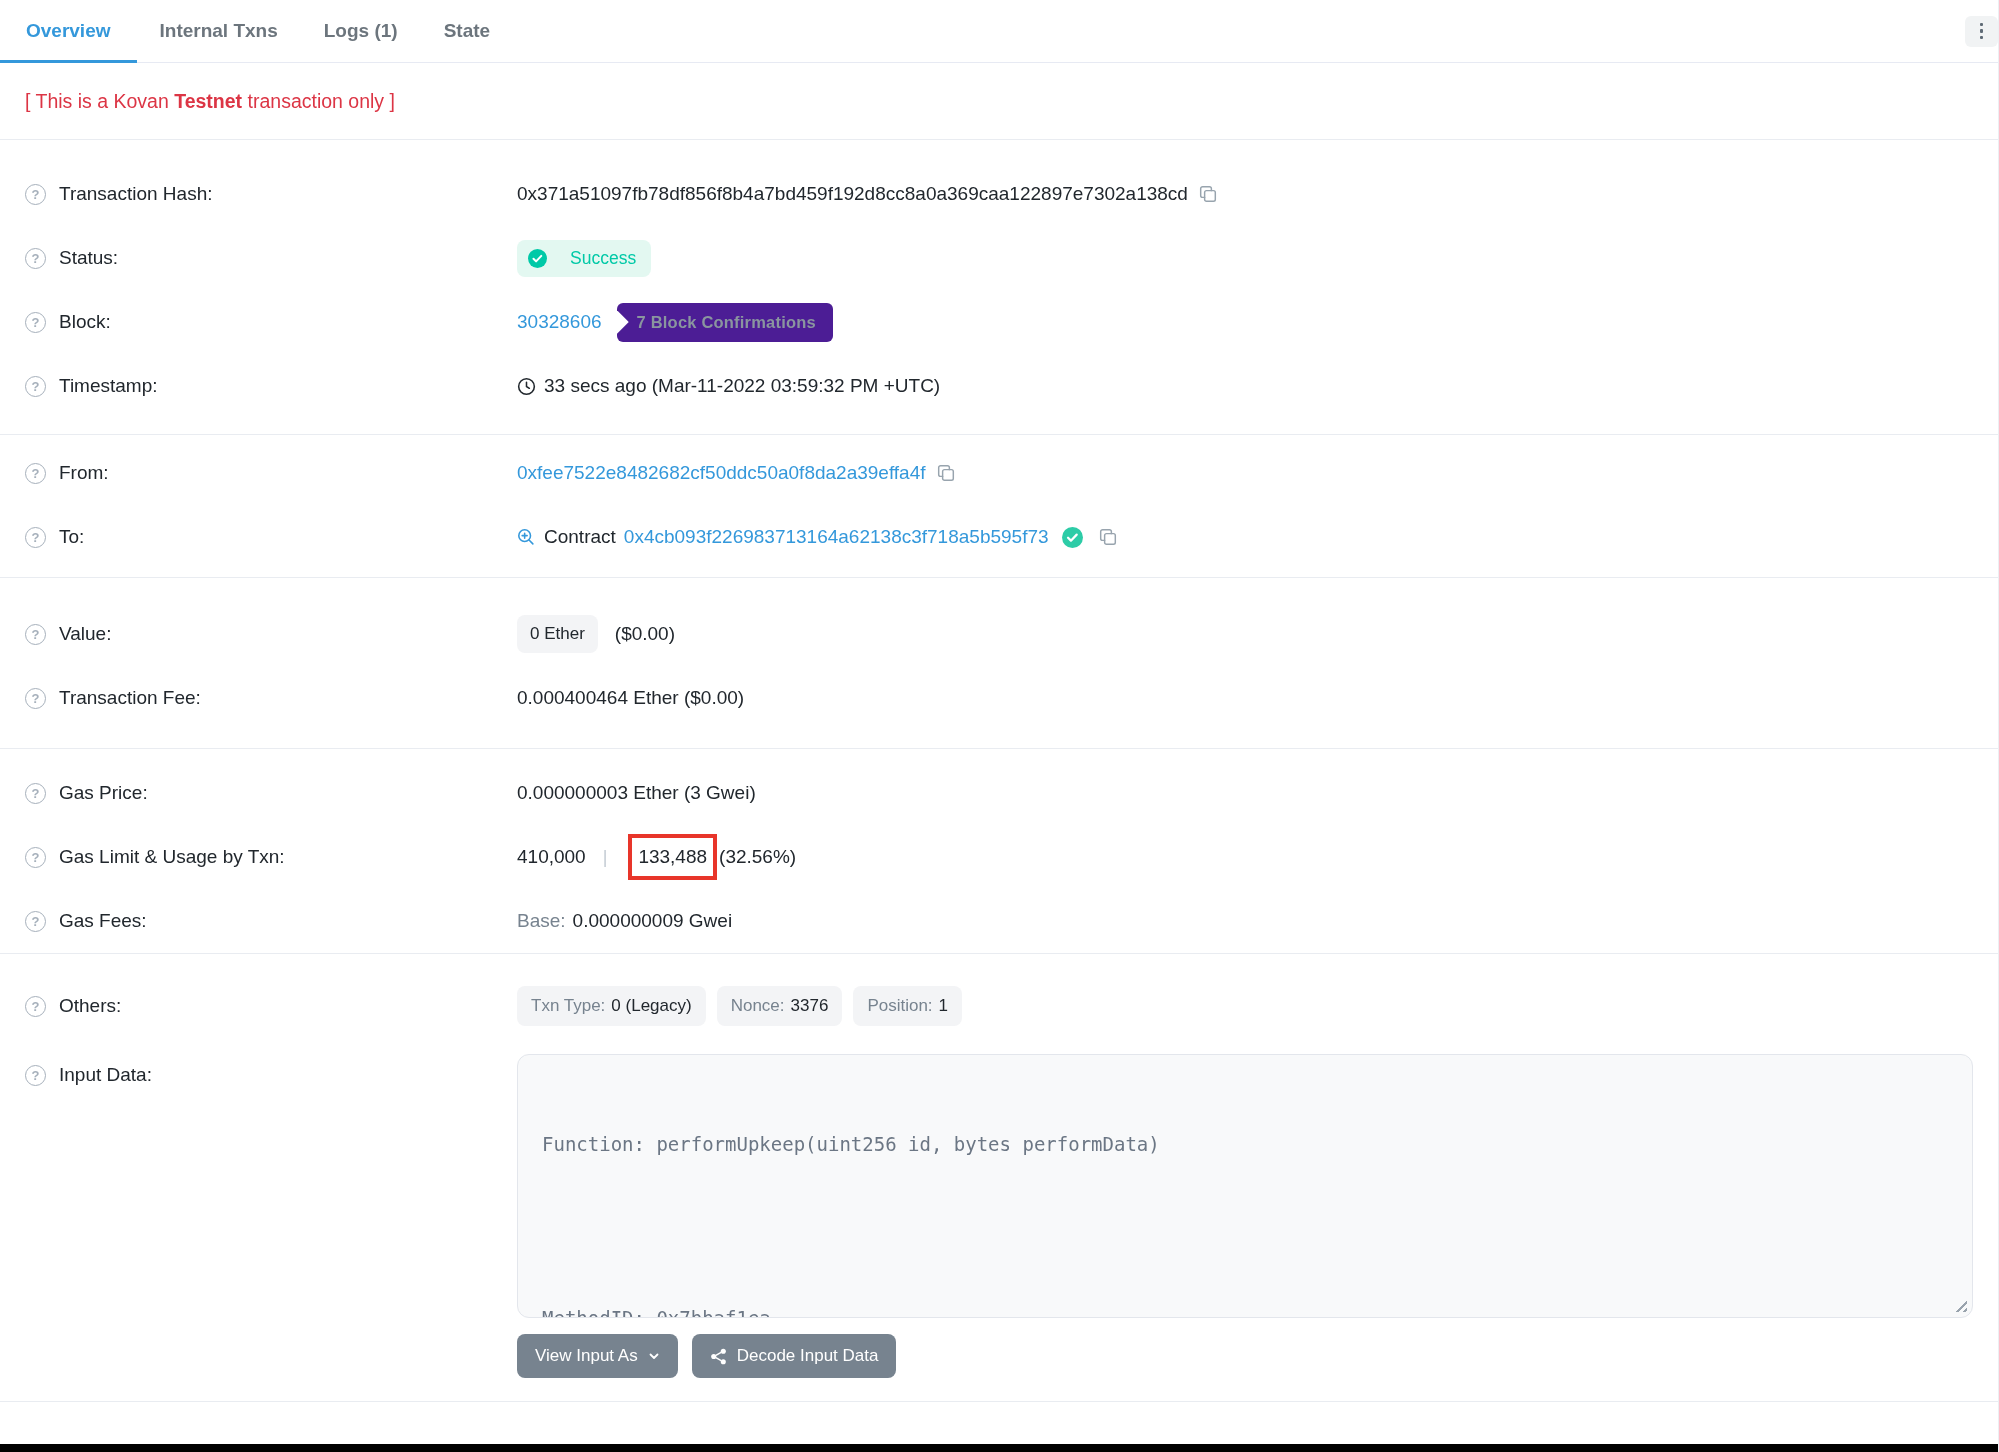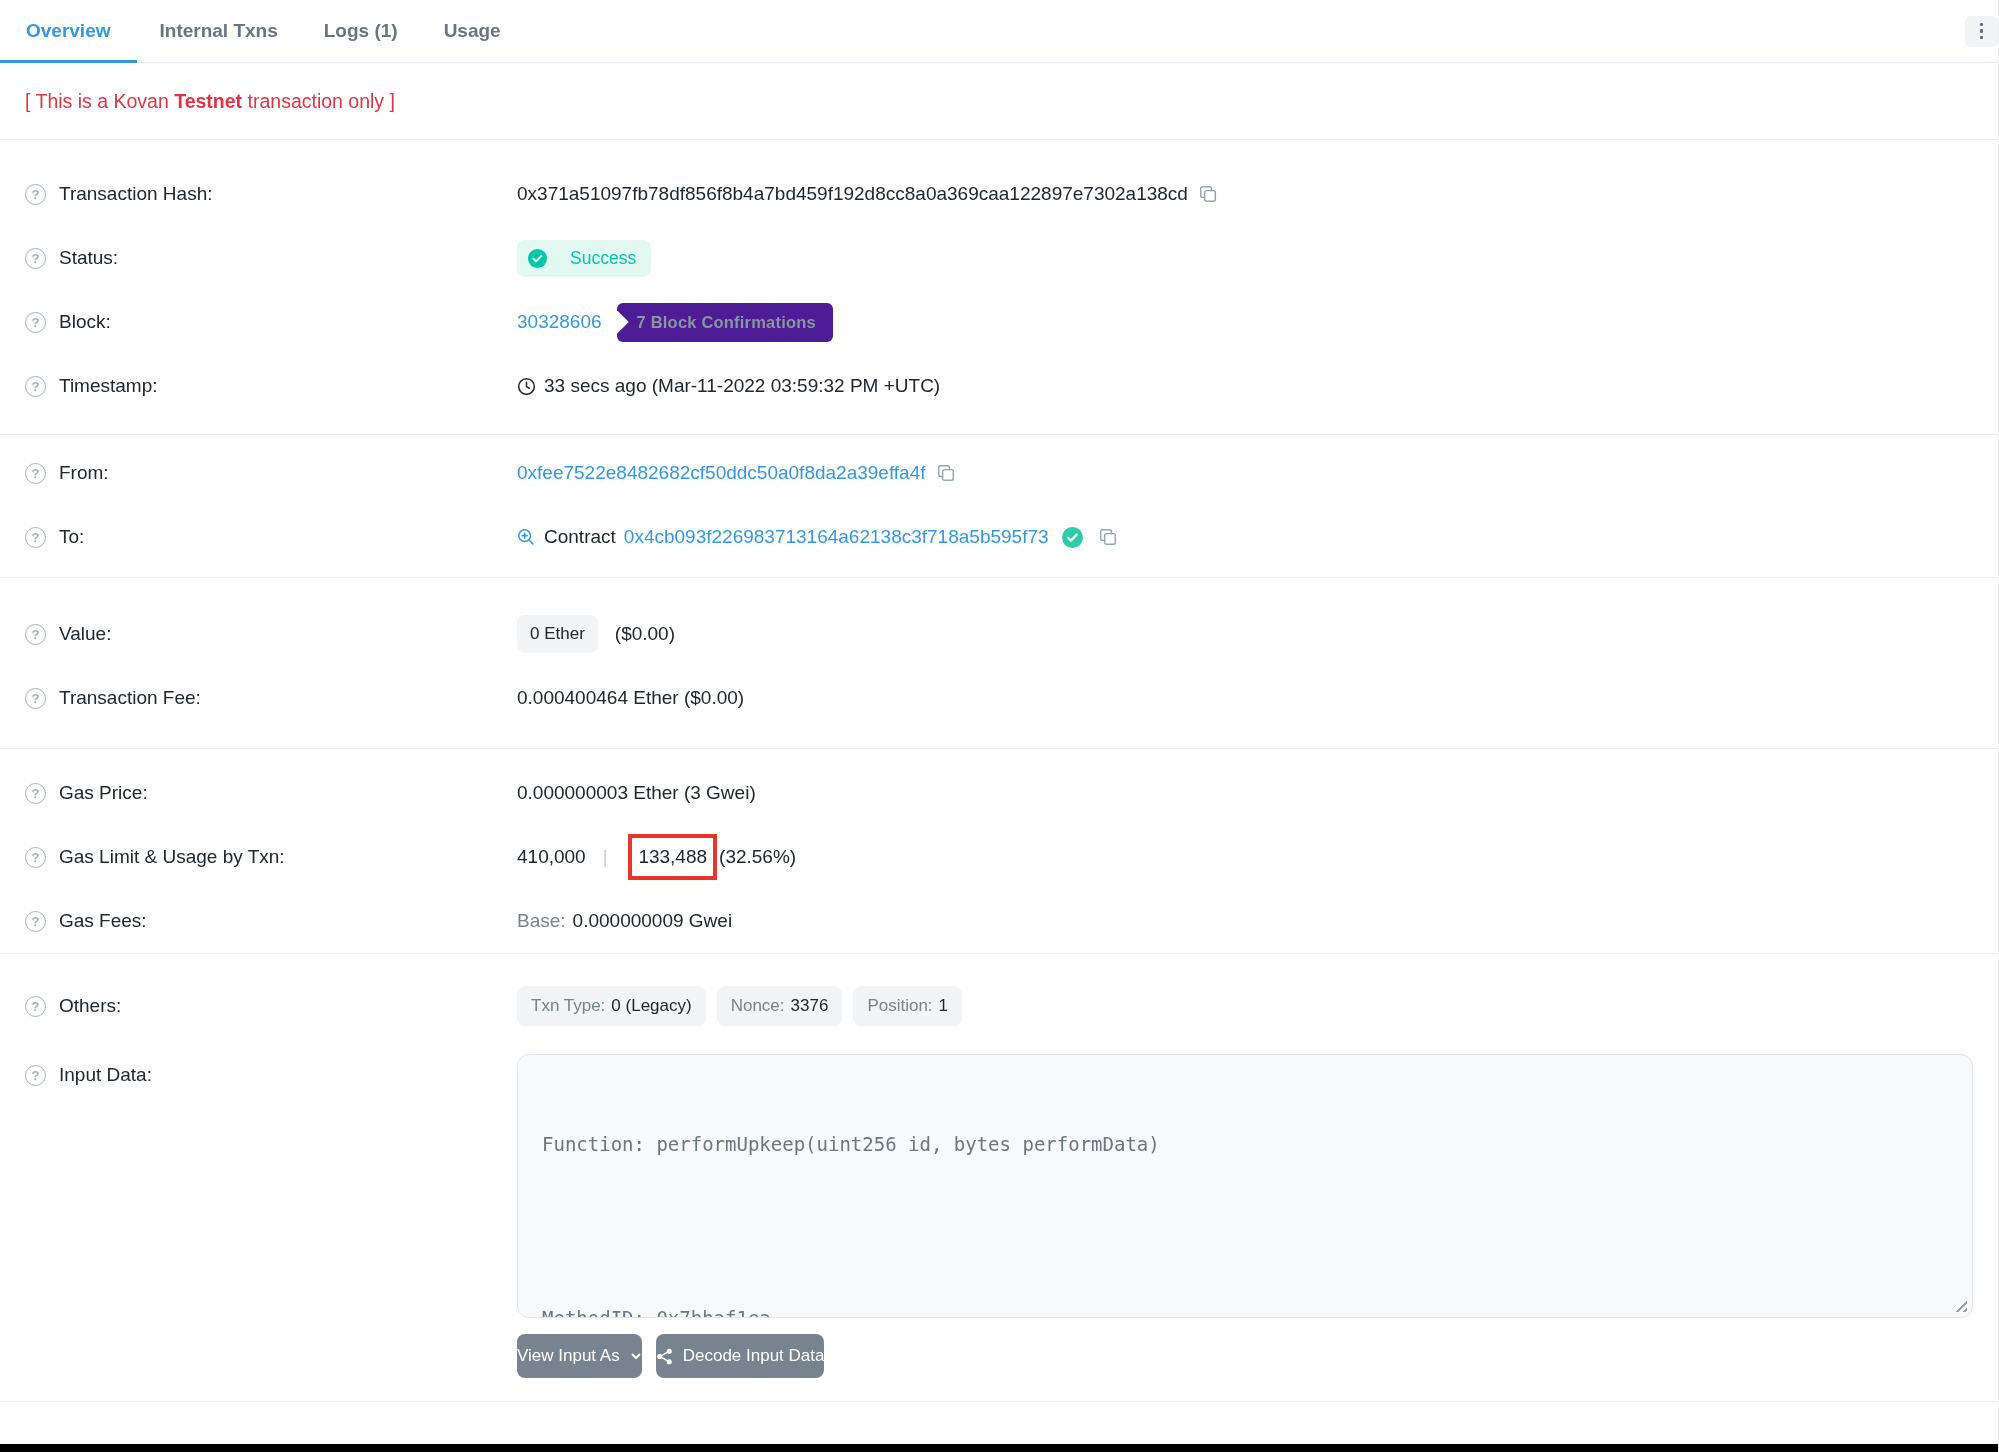--- a/index.html
+++ b/index.html
@@ -62,21 +62,21 @@
   .input-row .row-label { padding-top:10px; }
   .inputbox { position:relative; width:1468px; height:264px; background:#f8f9fa; border:1px solid #e3e6ec; border-radius:12px; padding:17px 24px; overflow:hidden;
     font-family:"DejaVu Sans Mono","Liberation Mono",monospace; font-size:19px; line-height:29px; color:#6b7684; white-space:pre; }
   .inputbox .ln { display:block; }
   .resize-handle { position:absolute; right:5px; bottom:5px; width:15px; height:15px;
     background:repeating-linear-gradient(135deg, transparent 0 3px, #99a3ad 3px 5px);
     clip-path:polygon(100% 0, 0 100%, 100% 100%); }
 
   
   .buttons-row { margin-top:16px; min-height:44px; }
-  .btn { background:#77838f; color:#fff; border:none; border-radius:8px; font-size:17px; font-family:inherit; padding:0 0; height:44px; display:inline-flex; align-items:center; gap:10px; cursor:pointer; }
+  .btn { background:#77838f; color:#fff; border:none; border-radius:8px; font-size:17px; font-family:inherit; padding:0 18px; height:44px; display:inline-flex; align-items:center; gap:10px; cursor:pointer; }
   .btn + .btn { margin-left:14px; }
 
   .bottom-black-bar { position:absolute; left:0; right:0; bottom:0; height:8px; background:#000; }
   svg { flex:none; display:block; }
 </style>
 </head>
 <body>
 
 <div class="page">
 
@@ -84,21 +84,21 @@
     <div class="tab active">
         <span>Overview</span>
       </div>
     <div class="tab">
         <span>Internal Txns</span>
       </div>
     <div class="tab">
         <span>Logs (1)</span>
       </div>
     <div class="tab">
-        <span>Usage</span>
+        <span>State</span>
       </div>
     <div class="kebab-btn">
         <i></i>
         <i></i>
         <i></i>
       </div>
   </div>
 
   <div class="notice"><span>[ This is a Kovan </span><b>Testnet</b><span> transaction only ]</span></div>
 

